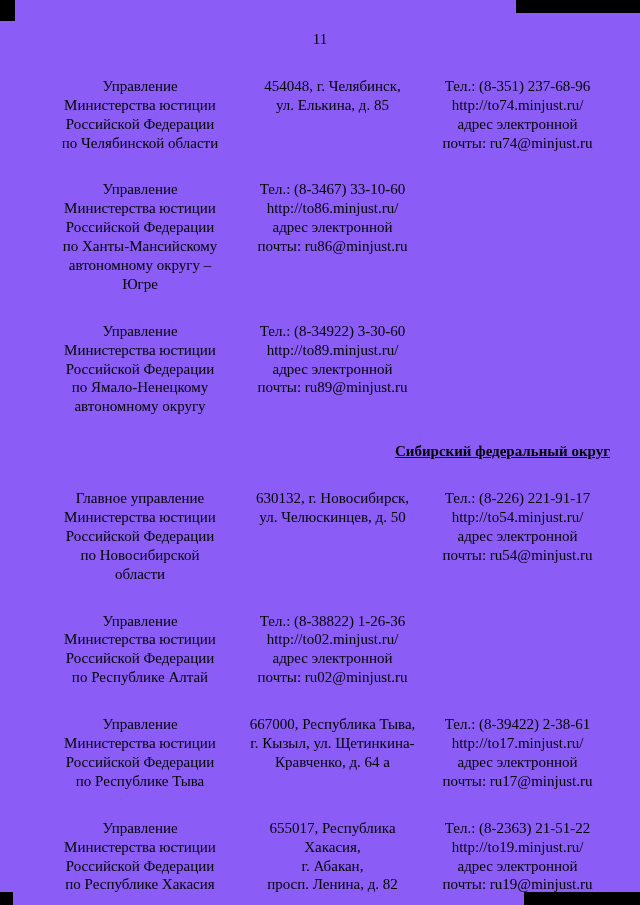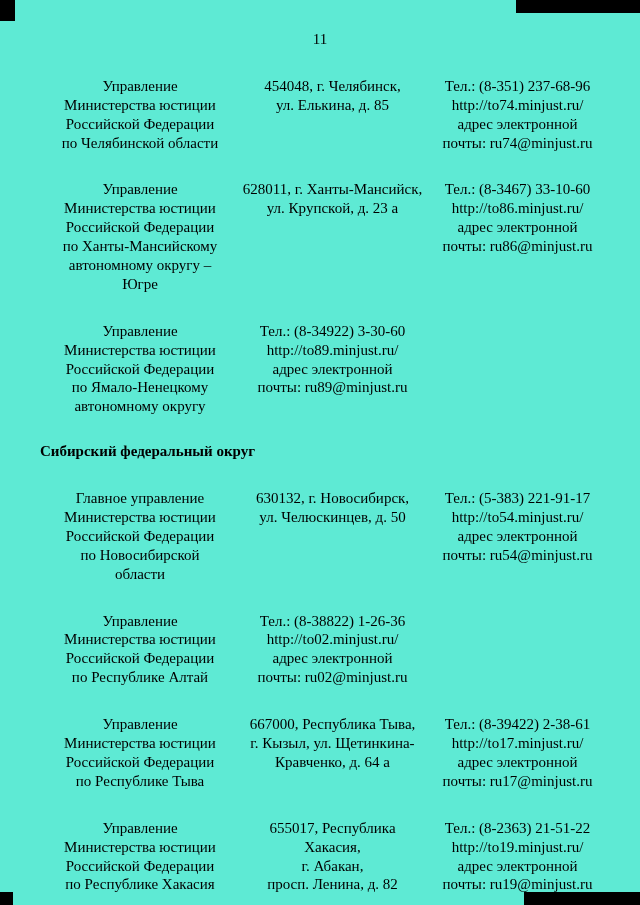--- a/index.html
+++ b/index.html
@@ -5,21 +5,21 @@
   html, body {
     margin: 0;
     padding: 0;
     background: #e8e8e8;
   }
   .page {
     position: relative;
     width: 640px;
     height: 905px;
     margin: 0 auto;
-    background: #5eead4;
+    background: #8b5cf6;
     overflow: hidden;
     font-family: "Liberation Serif", "DejaVu Serif", serif;
     color: #000000;
     font-size: 15px;
     line-height: 1.26;
   }
   
   .artifact { position: absolute; background: #000; }
   .artifact.tl { left: 0; top: 0; width: 15px; height: 21px; }
   .artifact.tr { right: 0; top: 0; width: 124px; height: 13px; }
@@ -38,23 +38,24 @@
     display: grid;
     grid-template-columns: 200px 185px 185px;
     margin-bottom: 26px;
     margin-top: 28px;
   }
   .cell {
     text-align: center;
     white-space: pre-line;
   }
   .section-header {
-    text-align: left;
+    text-align: right;
     font-weight: bold;
     margin: 2px 0 28px 0;
+    text-decoration: underline;
   }
 </style>
 </head>
 <body>
 
 <div class="page">
 
   <div class="artifact tl"></div>
   <div class="artifact tr"></div>
   <div class="artifact bl"></div>
@@ -77,22 +78,20 @@
 почты: ru74@minjust.ru</div>
     </div>
 
     <div class="row">
       <div class="cell">Управление
 Министерства юстиции
 Российской Федерации
 по Ханты-Мансийскому
 автономному округу –
 Югре</div>
-      <div class="cell">628011, г. Ханты-Мансийск,
-ул. Крупской, д. 23 а</div>
       <div class="cell">Тел.: (8-3467) 33-10-60
 http://to86.minjust.ru/
 адрес электронной
 почты: ru86@minjust.ru</div>
     </div>
 
     <div class="row">
       <div class="cell">Управление
 Министерства юстиции
 Российской Федерации
@@ -107,21 +106,21 @@
     <div class="section-header">Сибирский федеральный округ</div>
 
     <div class="row">
       <div class="cell">Главное управление
 Министерства юстиции
 Российской Федерации
 по Новосибирской
 области</div>
       <div class="cell">630132, г. Новосибирск,
 ул. Челюскинцев, д. 50</div>
-      <div class="cell">Тел.: (5-383) 221-91-17
+      <div class="cell">Тел.: (8-226) 221-91-17
 http://to54.minjust.ru/
 адрес электронной
 почты: ru54@minjust.ru</div>
     </div>
 
     <div class="row">
       <div class="cell">Управление
 Министерства юстиции
 Российской Федерации
 по Республике Алтай</div>

